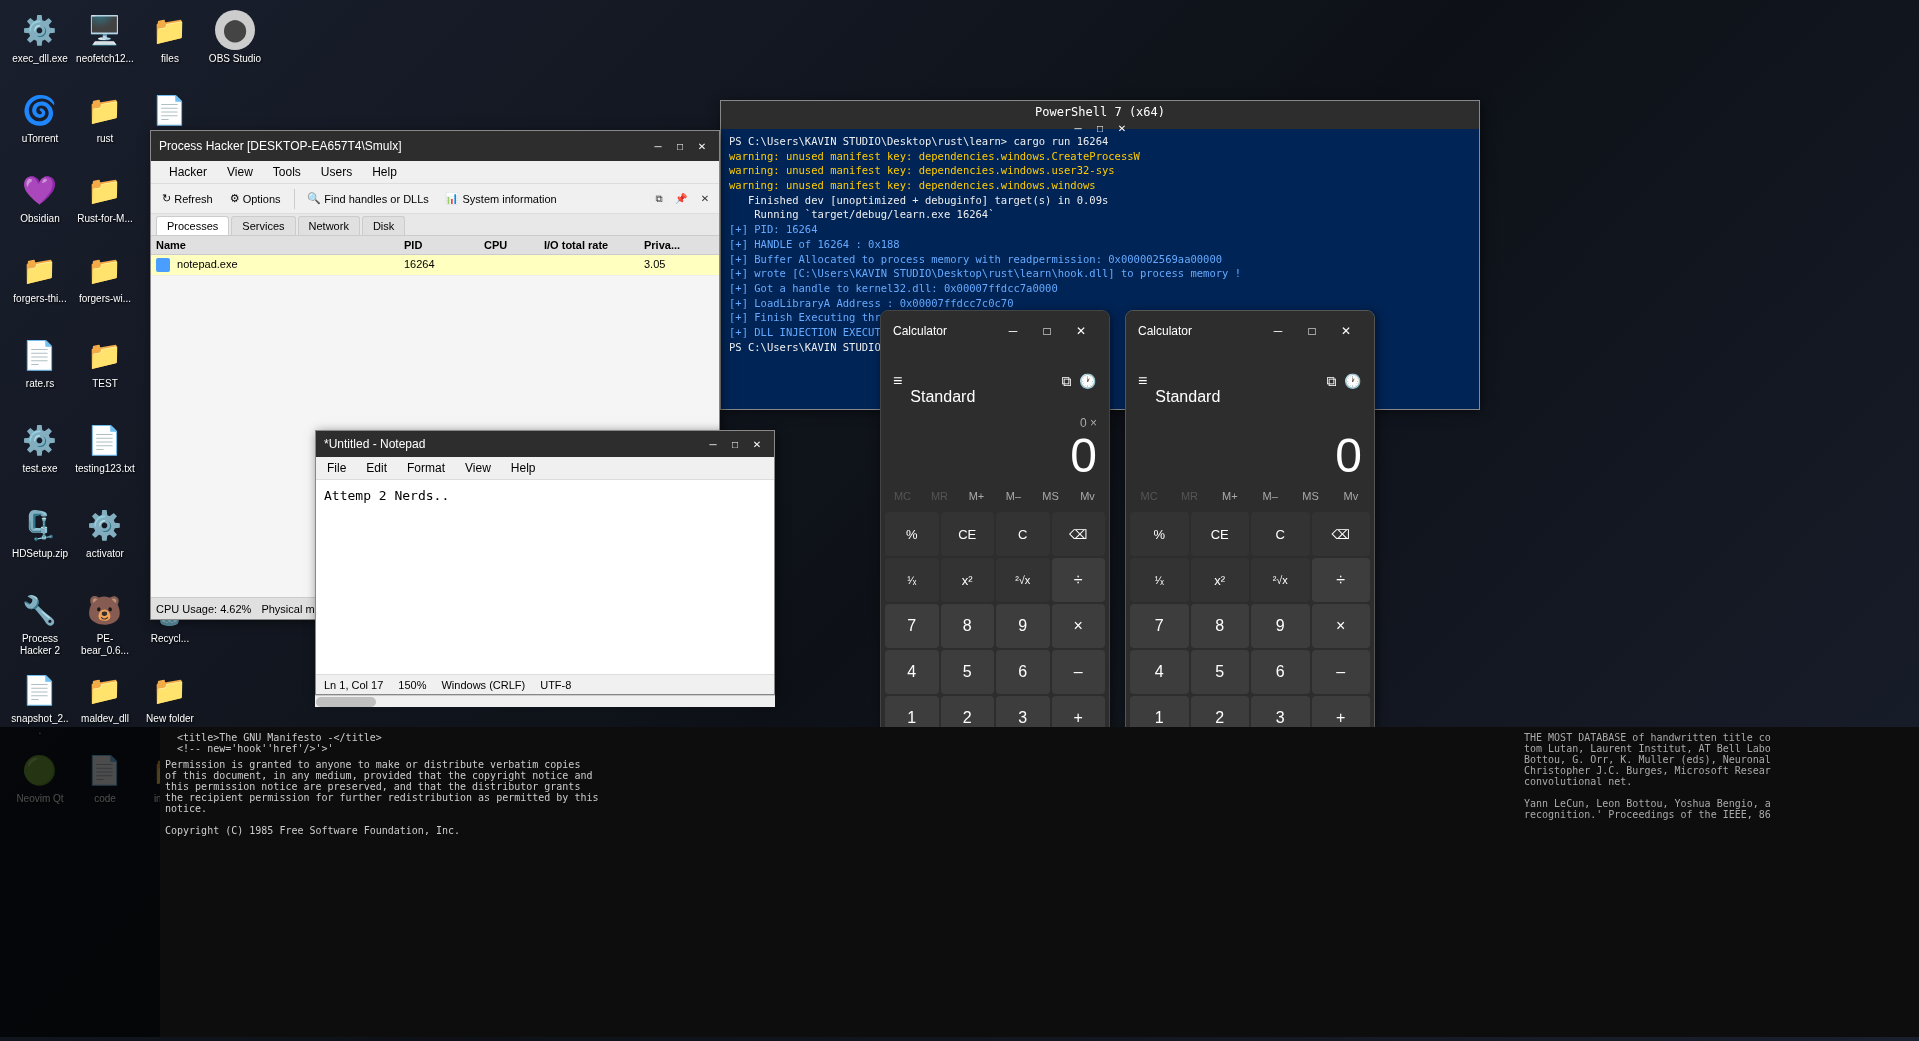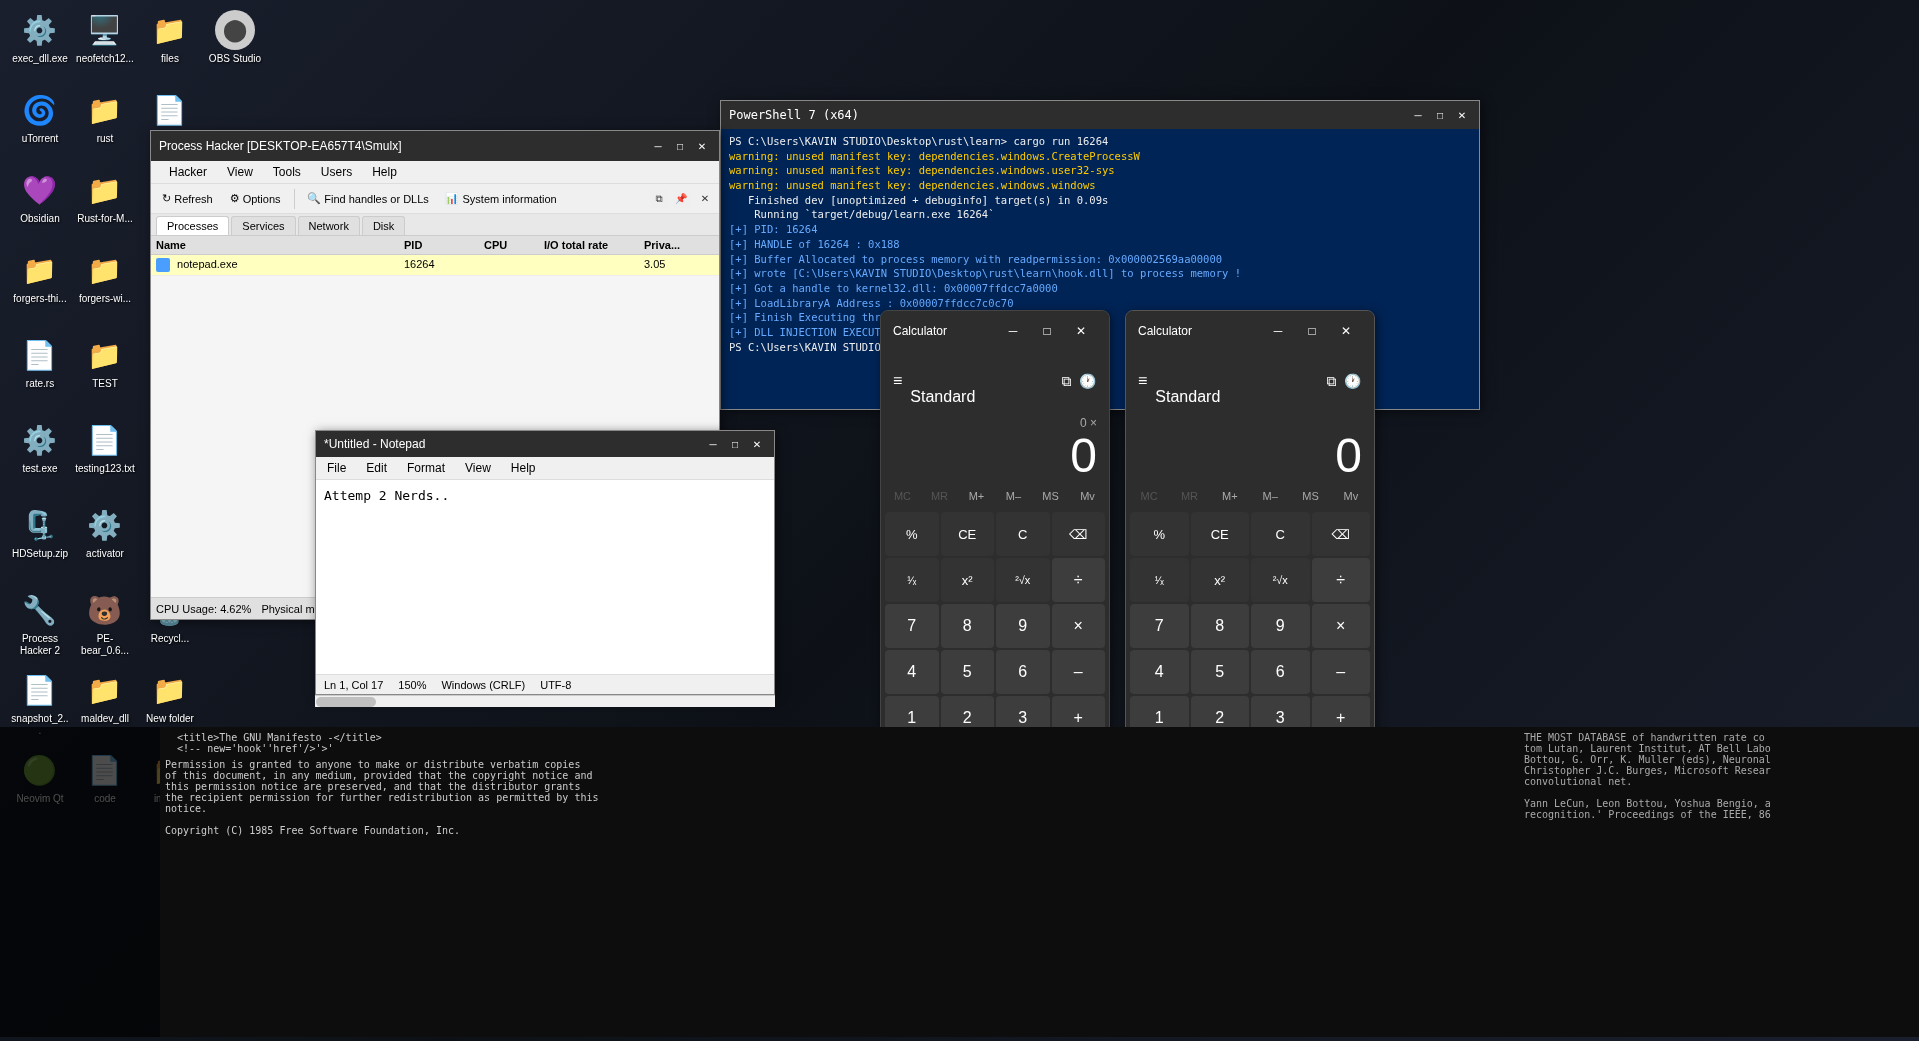--- a/index.html
+++ b/index.html
@@ -75,20 +75,21 @@
     .window-title-bar {
       display: flex;
       align-items: center;
       justify-content: space-between;
       padding: 4px 8px;
       height: 28px;
       background: #2d2d2d;
       color: #fff;
       font-size: 12px;
       user-select: none;
+      flex-direction: column;
     }
 
     .window-controls {
       display: flex;
       gap: 4px;
     }
 
     .win-btn {
       width: 18px;
       height: 18px;
@@ -862,21 +863,21 @@
       <div style="margin-top:5px;">Permission is granted to anyone to make or distribute verbatim copies</div>
       <div>of this document, in any medium, provided that the copyright notice and</div>
       <div>this permission notice are preserved, and that the distributor grants</div>
       <div>the recipient permission for further redistribution as permitted by this</div>
       <div>notice.</div>
       <div>&nbsp;</div>
       <div>Copyright (C) 1985 Free Software Foundation, Inc.</div>
     </div>
 
     <div style="width:400px;background:#0d0d0d;font-family:Consolas,monospace;font-size:10px;color:#aaa;padding:5px;overflow:hidden;">
-      <div>THE MOST DATABASE of handwritten rate co</div>
+      <div>THE MOST DATABASE of handwritten title co</div>
       <div>tom Lutan, Laurent Institut, AT Bell Labo</div>
       <div>Bottou, G. Orr, K. Muller (eds), Neuronal</div>
       <div>Christopher J.C. Burges, Microsoft Resear</div>
       <div>convolutional net.</div>
       <div>&nbsp;</div>
       <div>Yann LeCun, Leon Bottou, Yoshua Bengio, a</div>
       <div>recognition.' Proceedings of the IEEE, 86</div>
     </div>
   </div>
 

